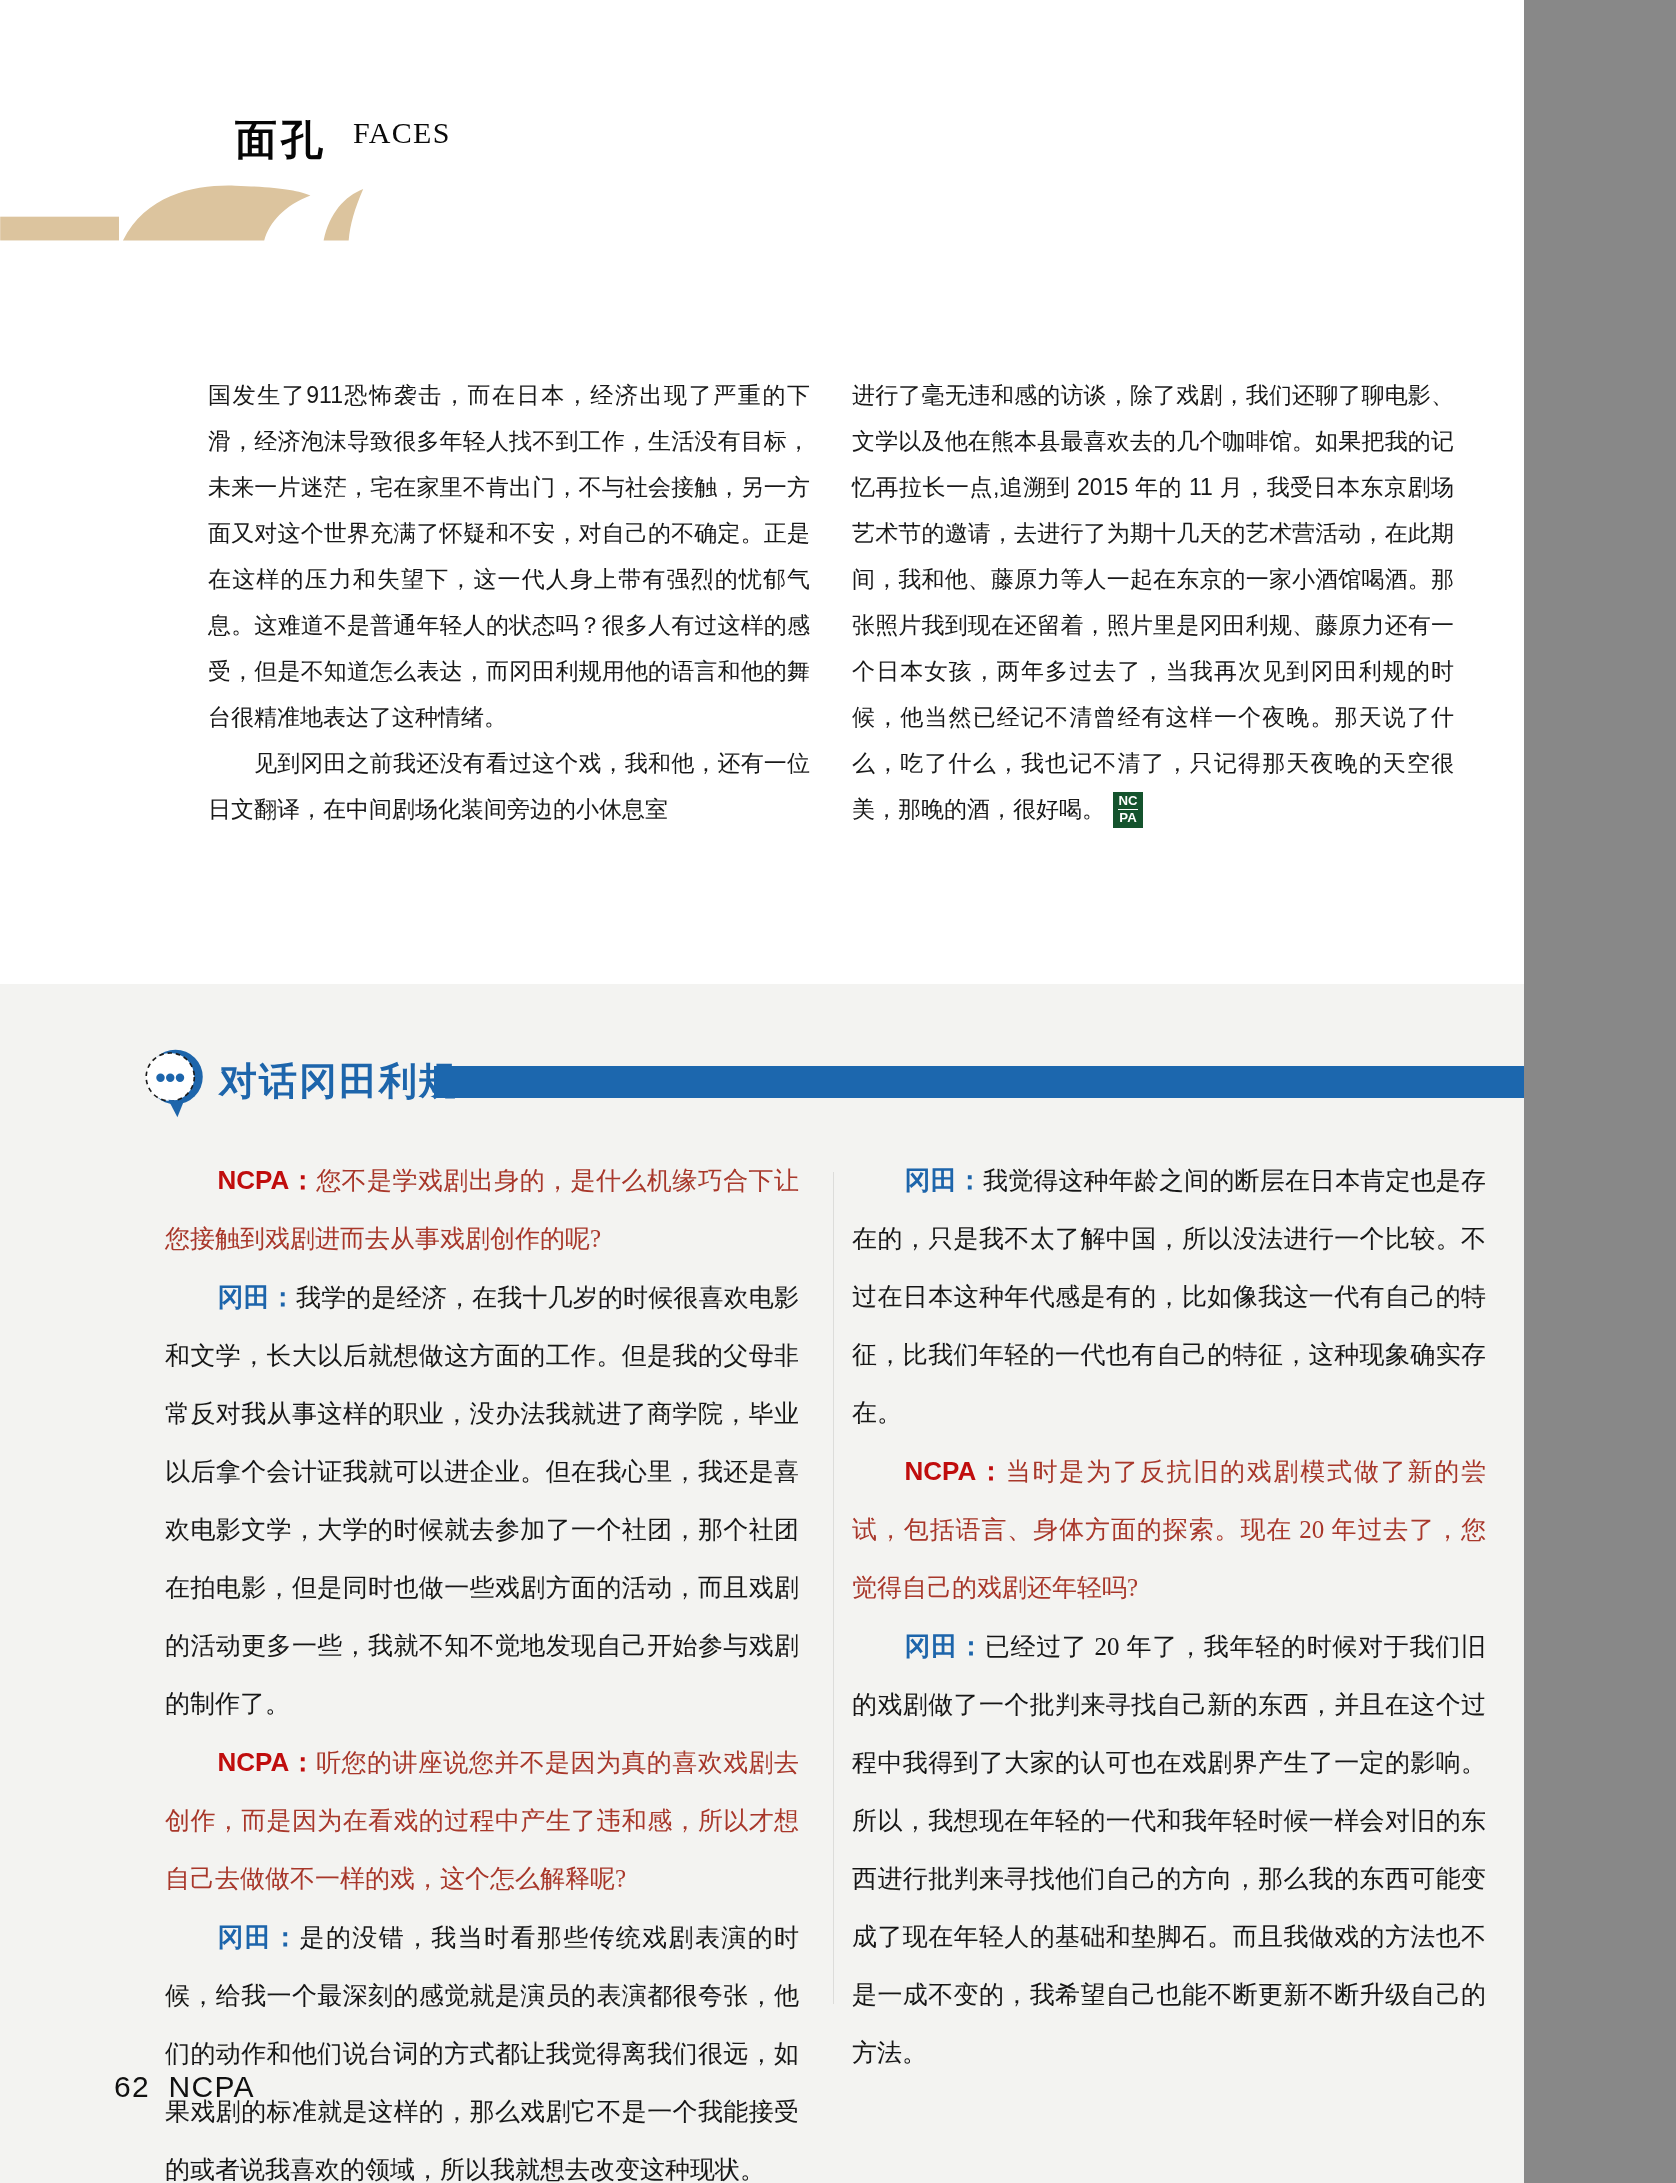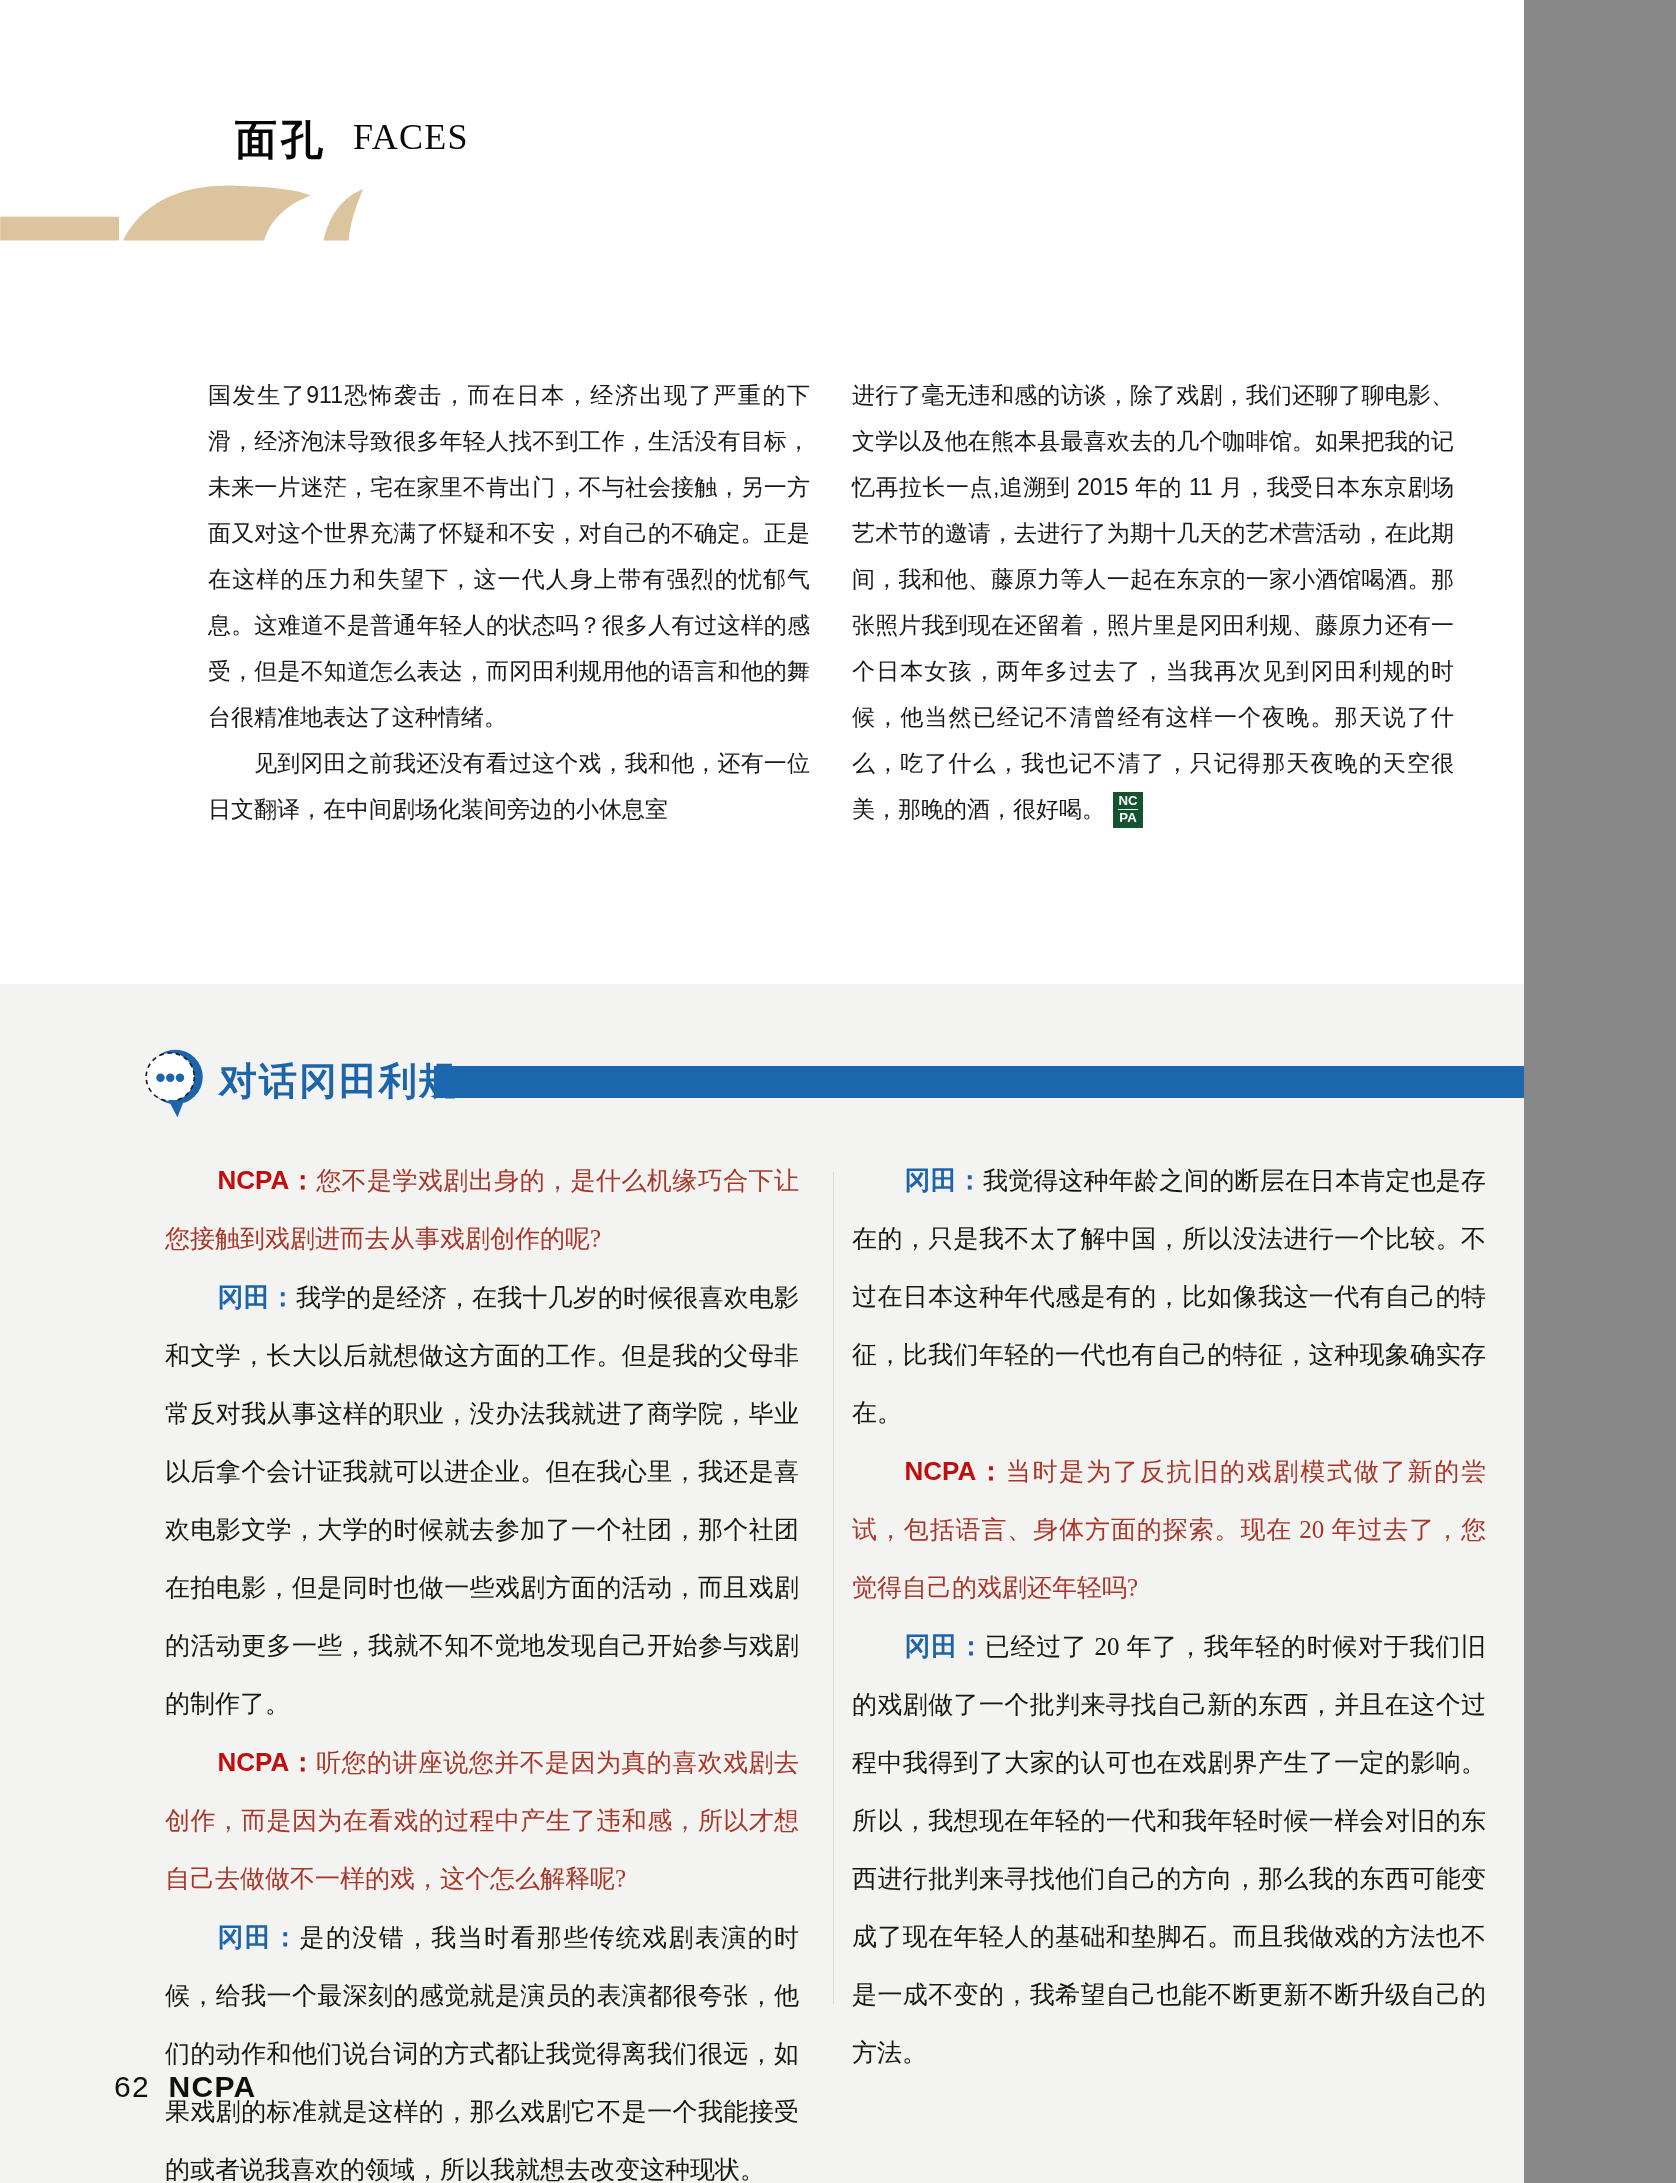--- a/index.html
+++ b/index.html
@@ -9,21 +9,21 @@
   }
   
   .lower-bg{position:absolute;left:0;top:984px;width:1676px;height:1199px;background:#f3f3f1;}
   
   .header-graphic{position:absolute;left:0;top:86px;}
   .tag-cn{
     position:absolute;left:235px;top:112px;font-size:42px;font-weight:bold;color:#060606;
     letter-spacing:4px;font-family:"Liberation Sans",sans-serif;
   }
   .tag-en{
-    position:absolute;left:353px;top:116px;font-size:36px;color:#0a0a0a;
+    position:absolute;left:353px;top:116px;font-size:30px;color:#0a0a0a;
     font-family:"Liberation Serif",serif;letter-spacing:1.3px;
   }
   
   .art-col{
     position:absolute;top:372px;width:602px;font-size:23px;line-height:46px;
     text-align:justify;color:#181818;font-family:"Liberation Sans",sans-serif;
   }
   .art-col p{margin:0;}
   .art-col p.indent{text-indent:2em;}
   .col1{left:208px;}
@@ -58,21 +58,21 @@
   p.qa.q .qa-text{color:#a8372a;}
   p.qa.a .qa-label{color:#1d65ab;}
   p.qa.a .qa-text{color:#161616;}
   .gap-left{margin-top:30px;}
   .gap-right{margin-top:63px;}
   
   .footer{
     position:absolute;left:114px;top:2070px;font-size:30px;color:#101010;
     font-family:"Liberation Sans",sans-serif;letter-spacing:1.3px;
   }
-  .footer .brand{margin-left:18.5px;font-weight:bold;}
+  .footer .brand{margin-left:18.5px;}
 </style>
 </head>
 <body>
 
 <div class="page">
 
   <div class="lower-bg"></div>
 
   <svg class="header-graphic" width="502" height="165" viewBox="0 0 760 250">
     <rect x="0" y="198" width="180" height="36" fill="#dcc49e"></rect>

